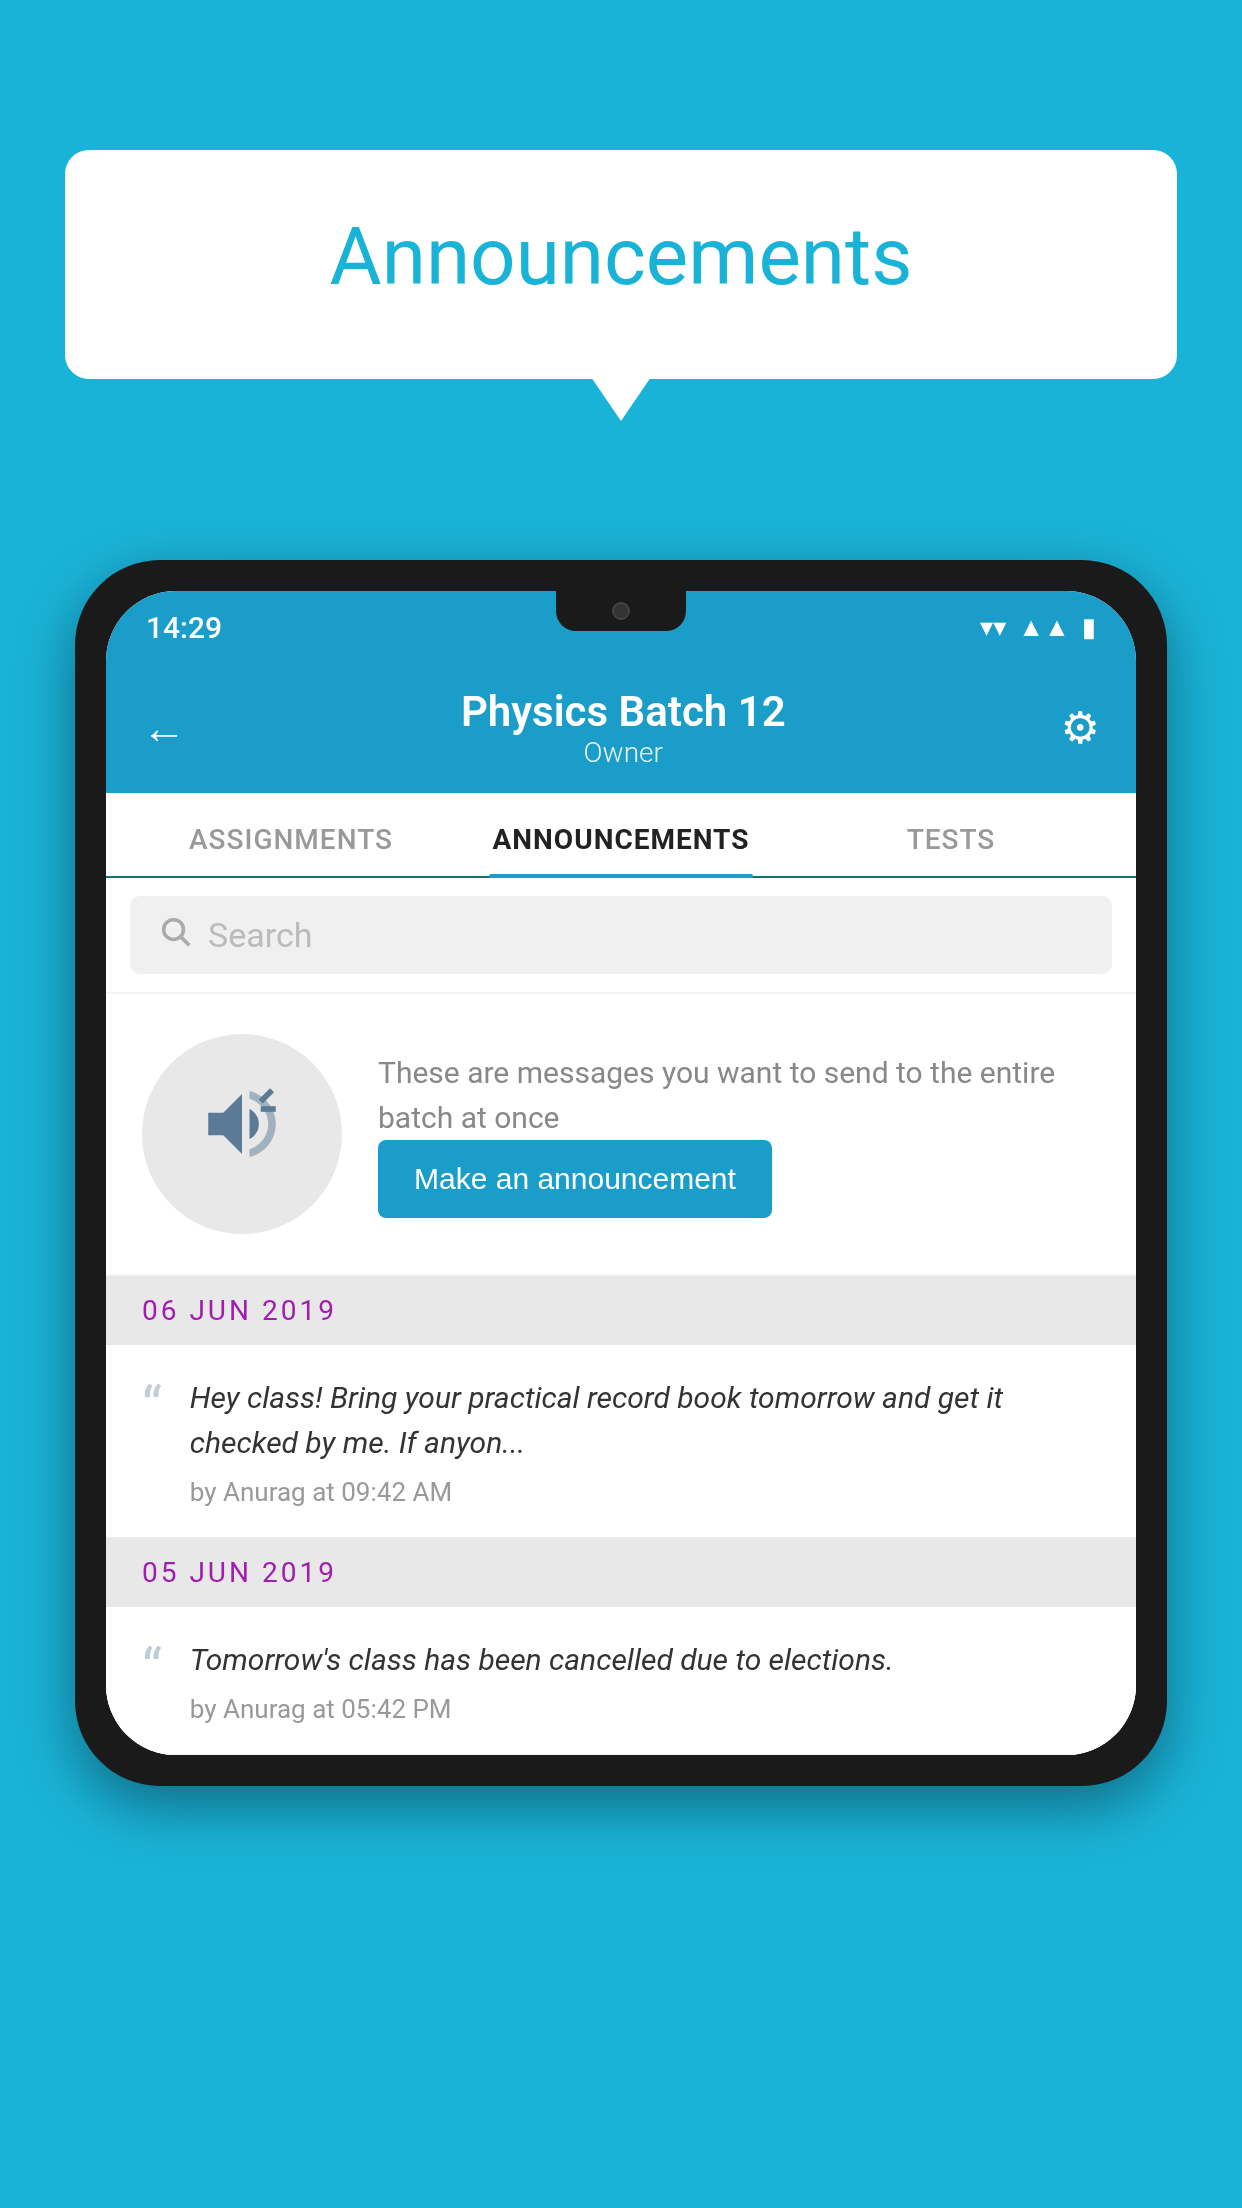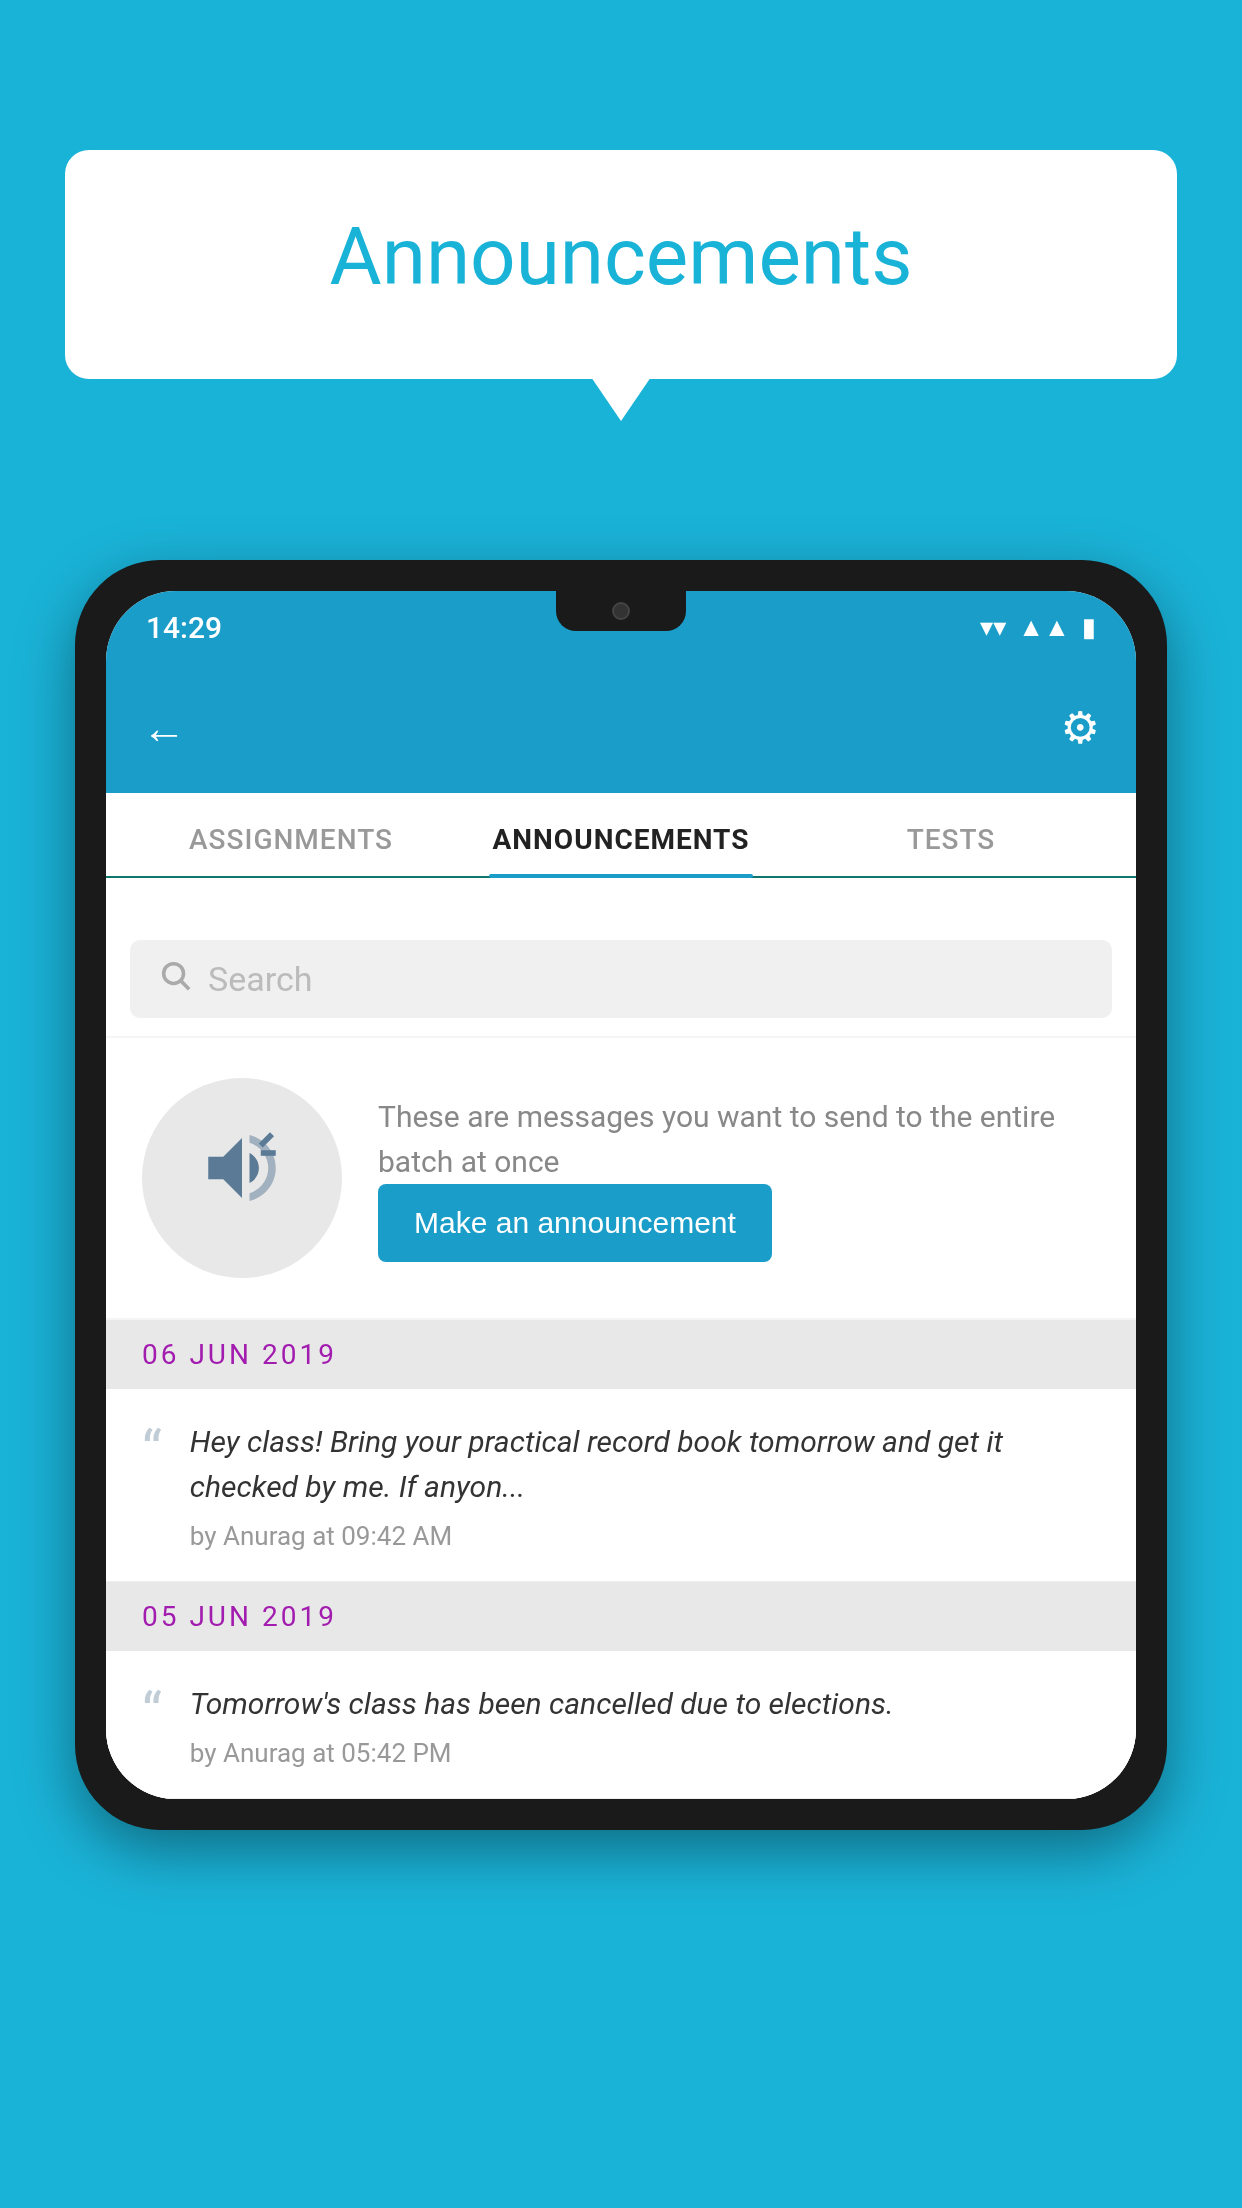--- a/index.html
+++ b/index.html
@@ -222,21 +222,20 @@
       margin-bottom: 2px;
     }
 
     .search-box {
       background: #f0f0f0;
       border-radius: 10px;
       display: flex;
       align-items: center;
       padding: 18px 28px;
       gap: 16px;
-      margin-top: 44px;
     }
 
     .search-icon-svg {
       color: #aaa;
       font-size: 34px;
     }
 
     .search-placeholder {
       color: #bbb;
       font-size: 34px;
@@ -355,20 +354,24 @@
         </div>
         <div class="status-icons">
           <span class="wifi-icon">▾▾</span>
           <span class="signal-icon">▲▲</span>
           <span class="battery-icon">▮</span>
         </div>
       </div>
 
       <div class="app-header">
         <span class="back-btn">←</span>
+        <div class="header-title-group">
+          <div class="header-title">Physics Batch 12</div>
+          <div class="header-subtitle">Owner</div>
+        </div>
         <span class="gear-btn">⚙</span>
       </div>
 
       <div class="tabs-bar">
         <div class="tab-item">ASSIGNMENTS</div>
         <div class="tab-item active">ANNOUNCEMENTS</div>
         <div class="tab-item">TESTS</div>
       </div>
 
       <div class="content-area">

